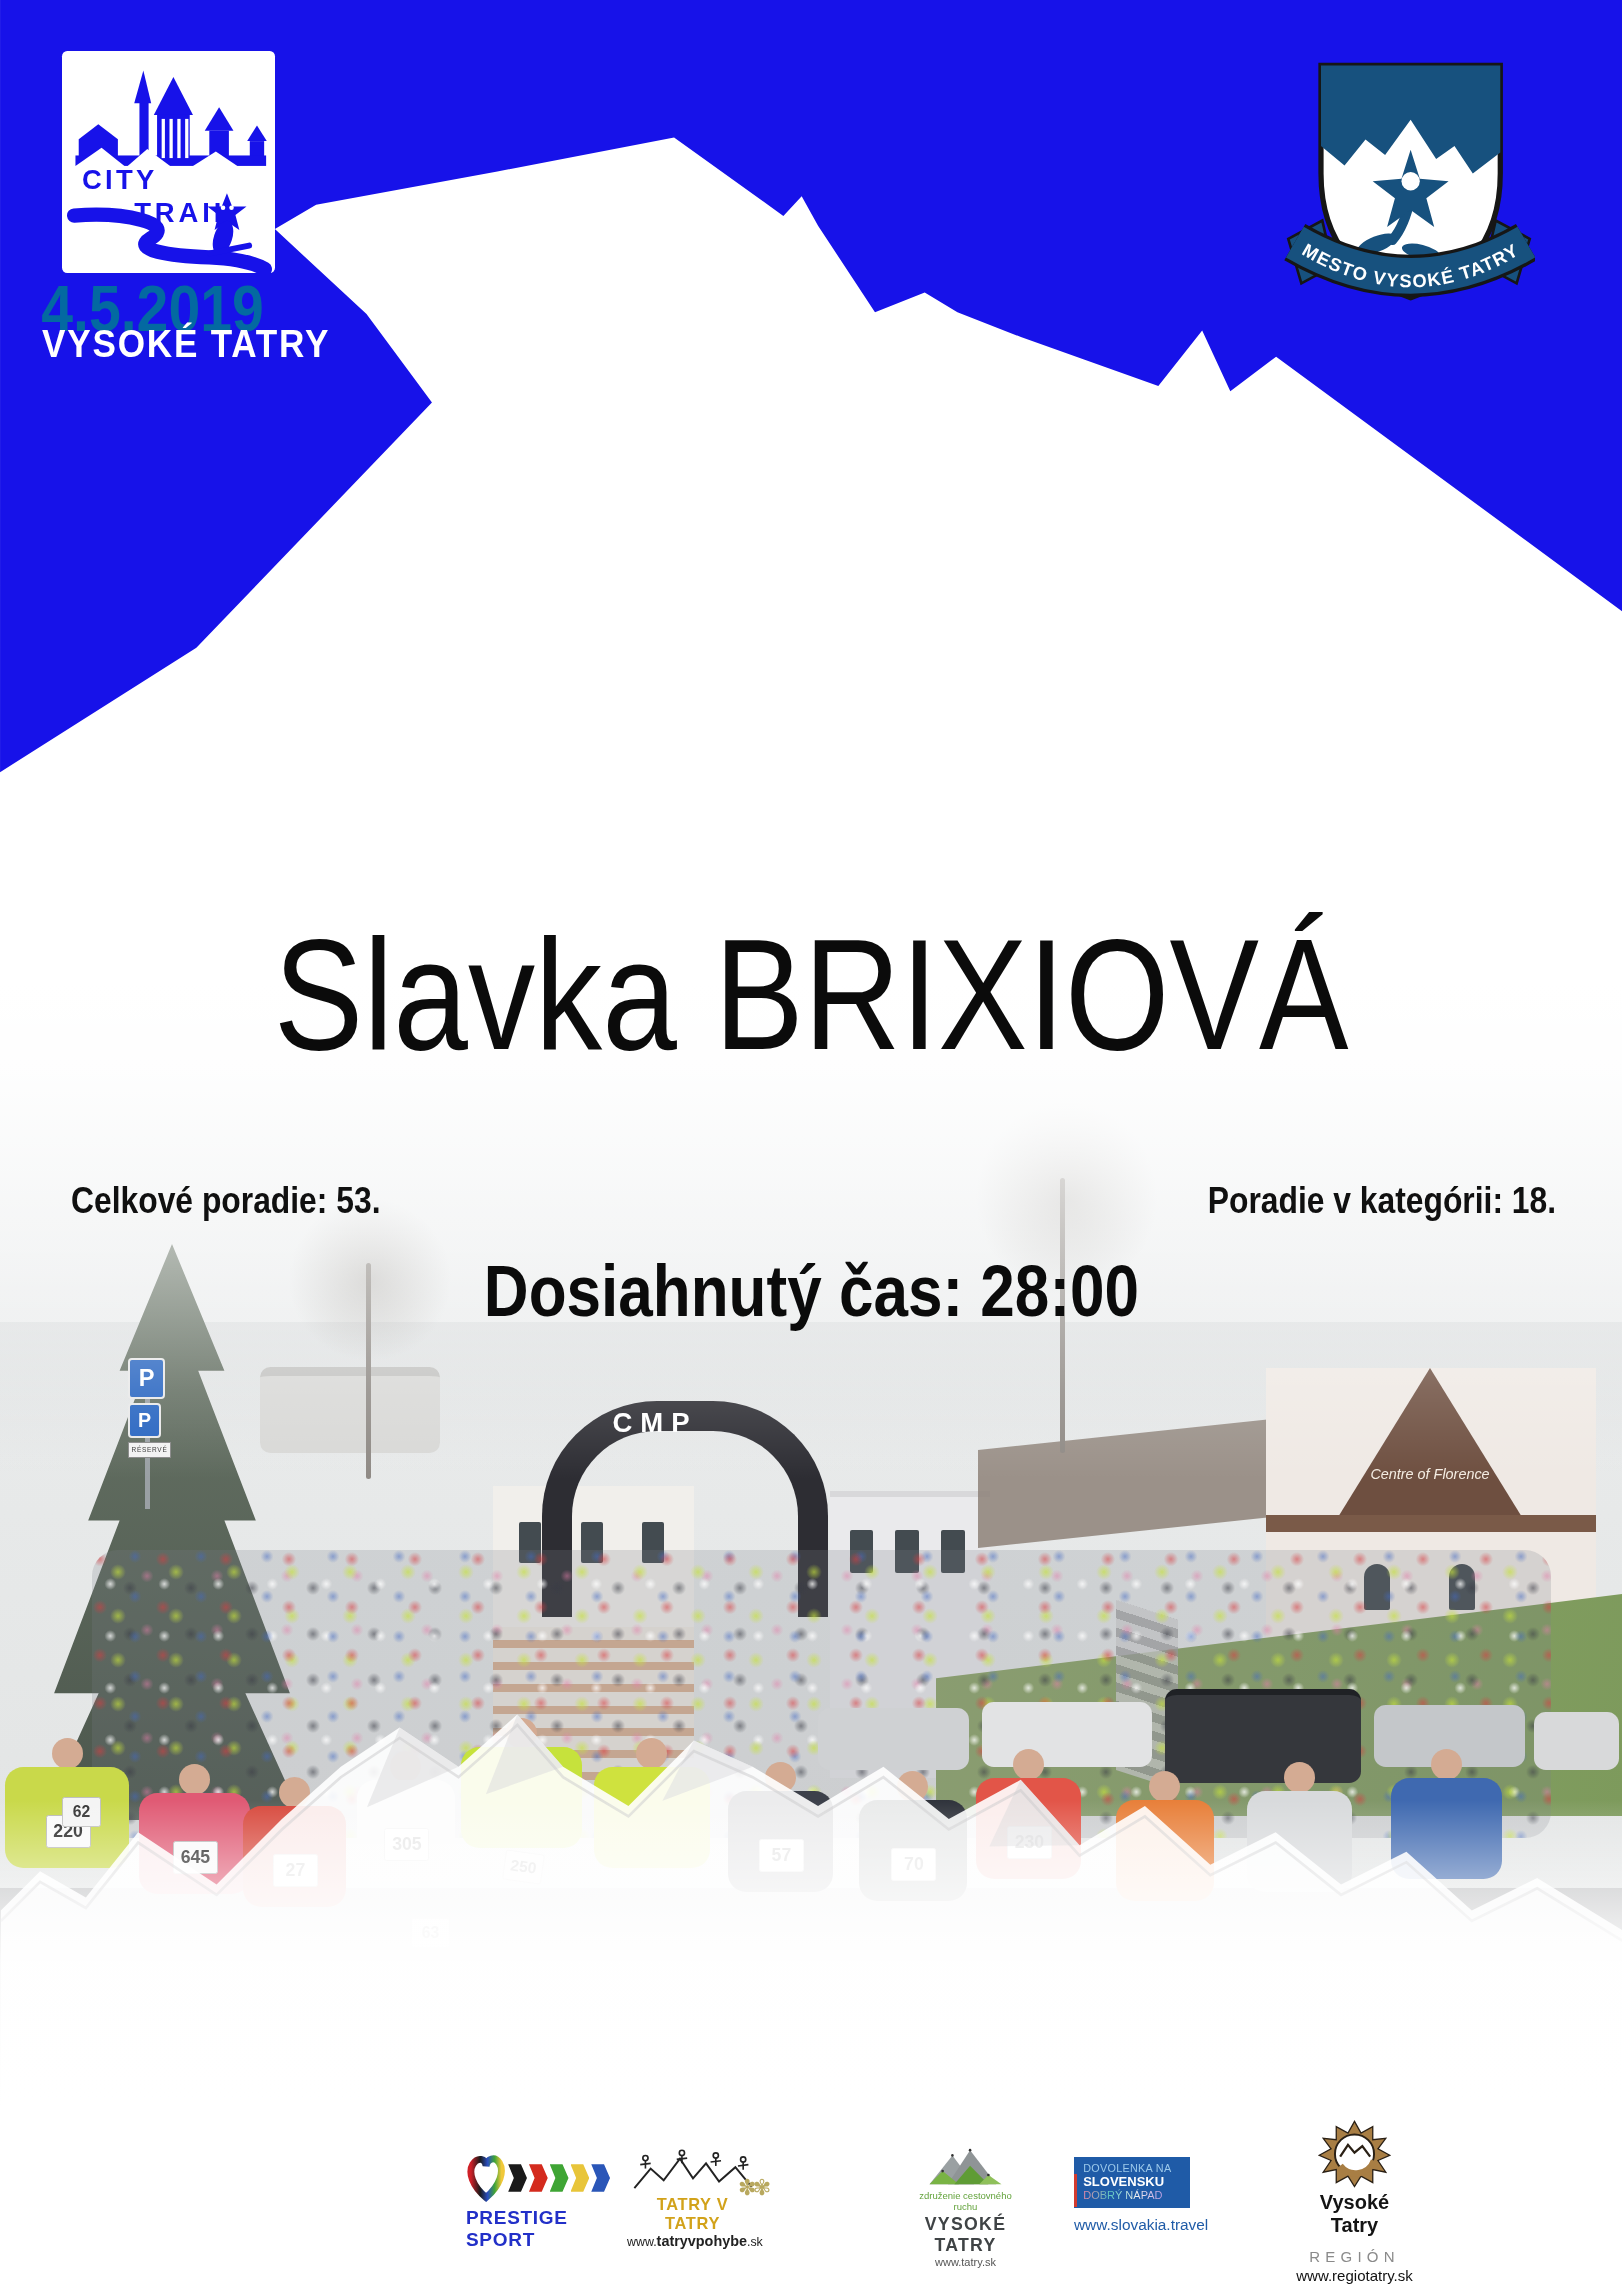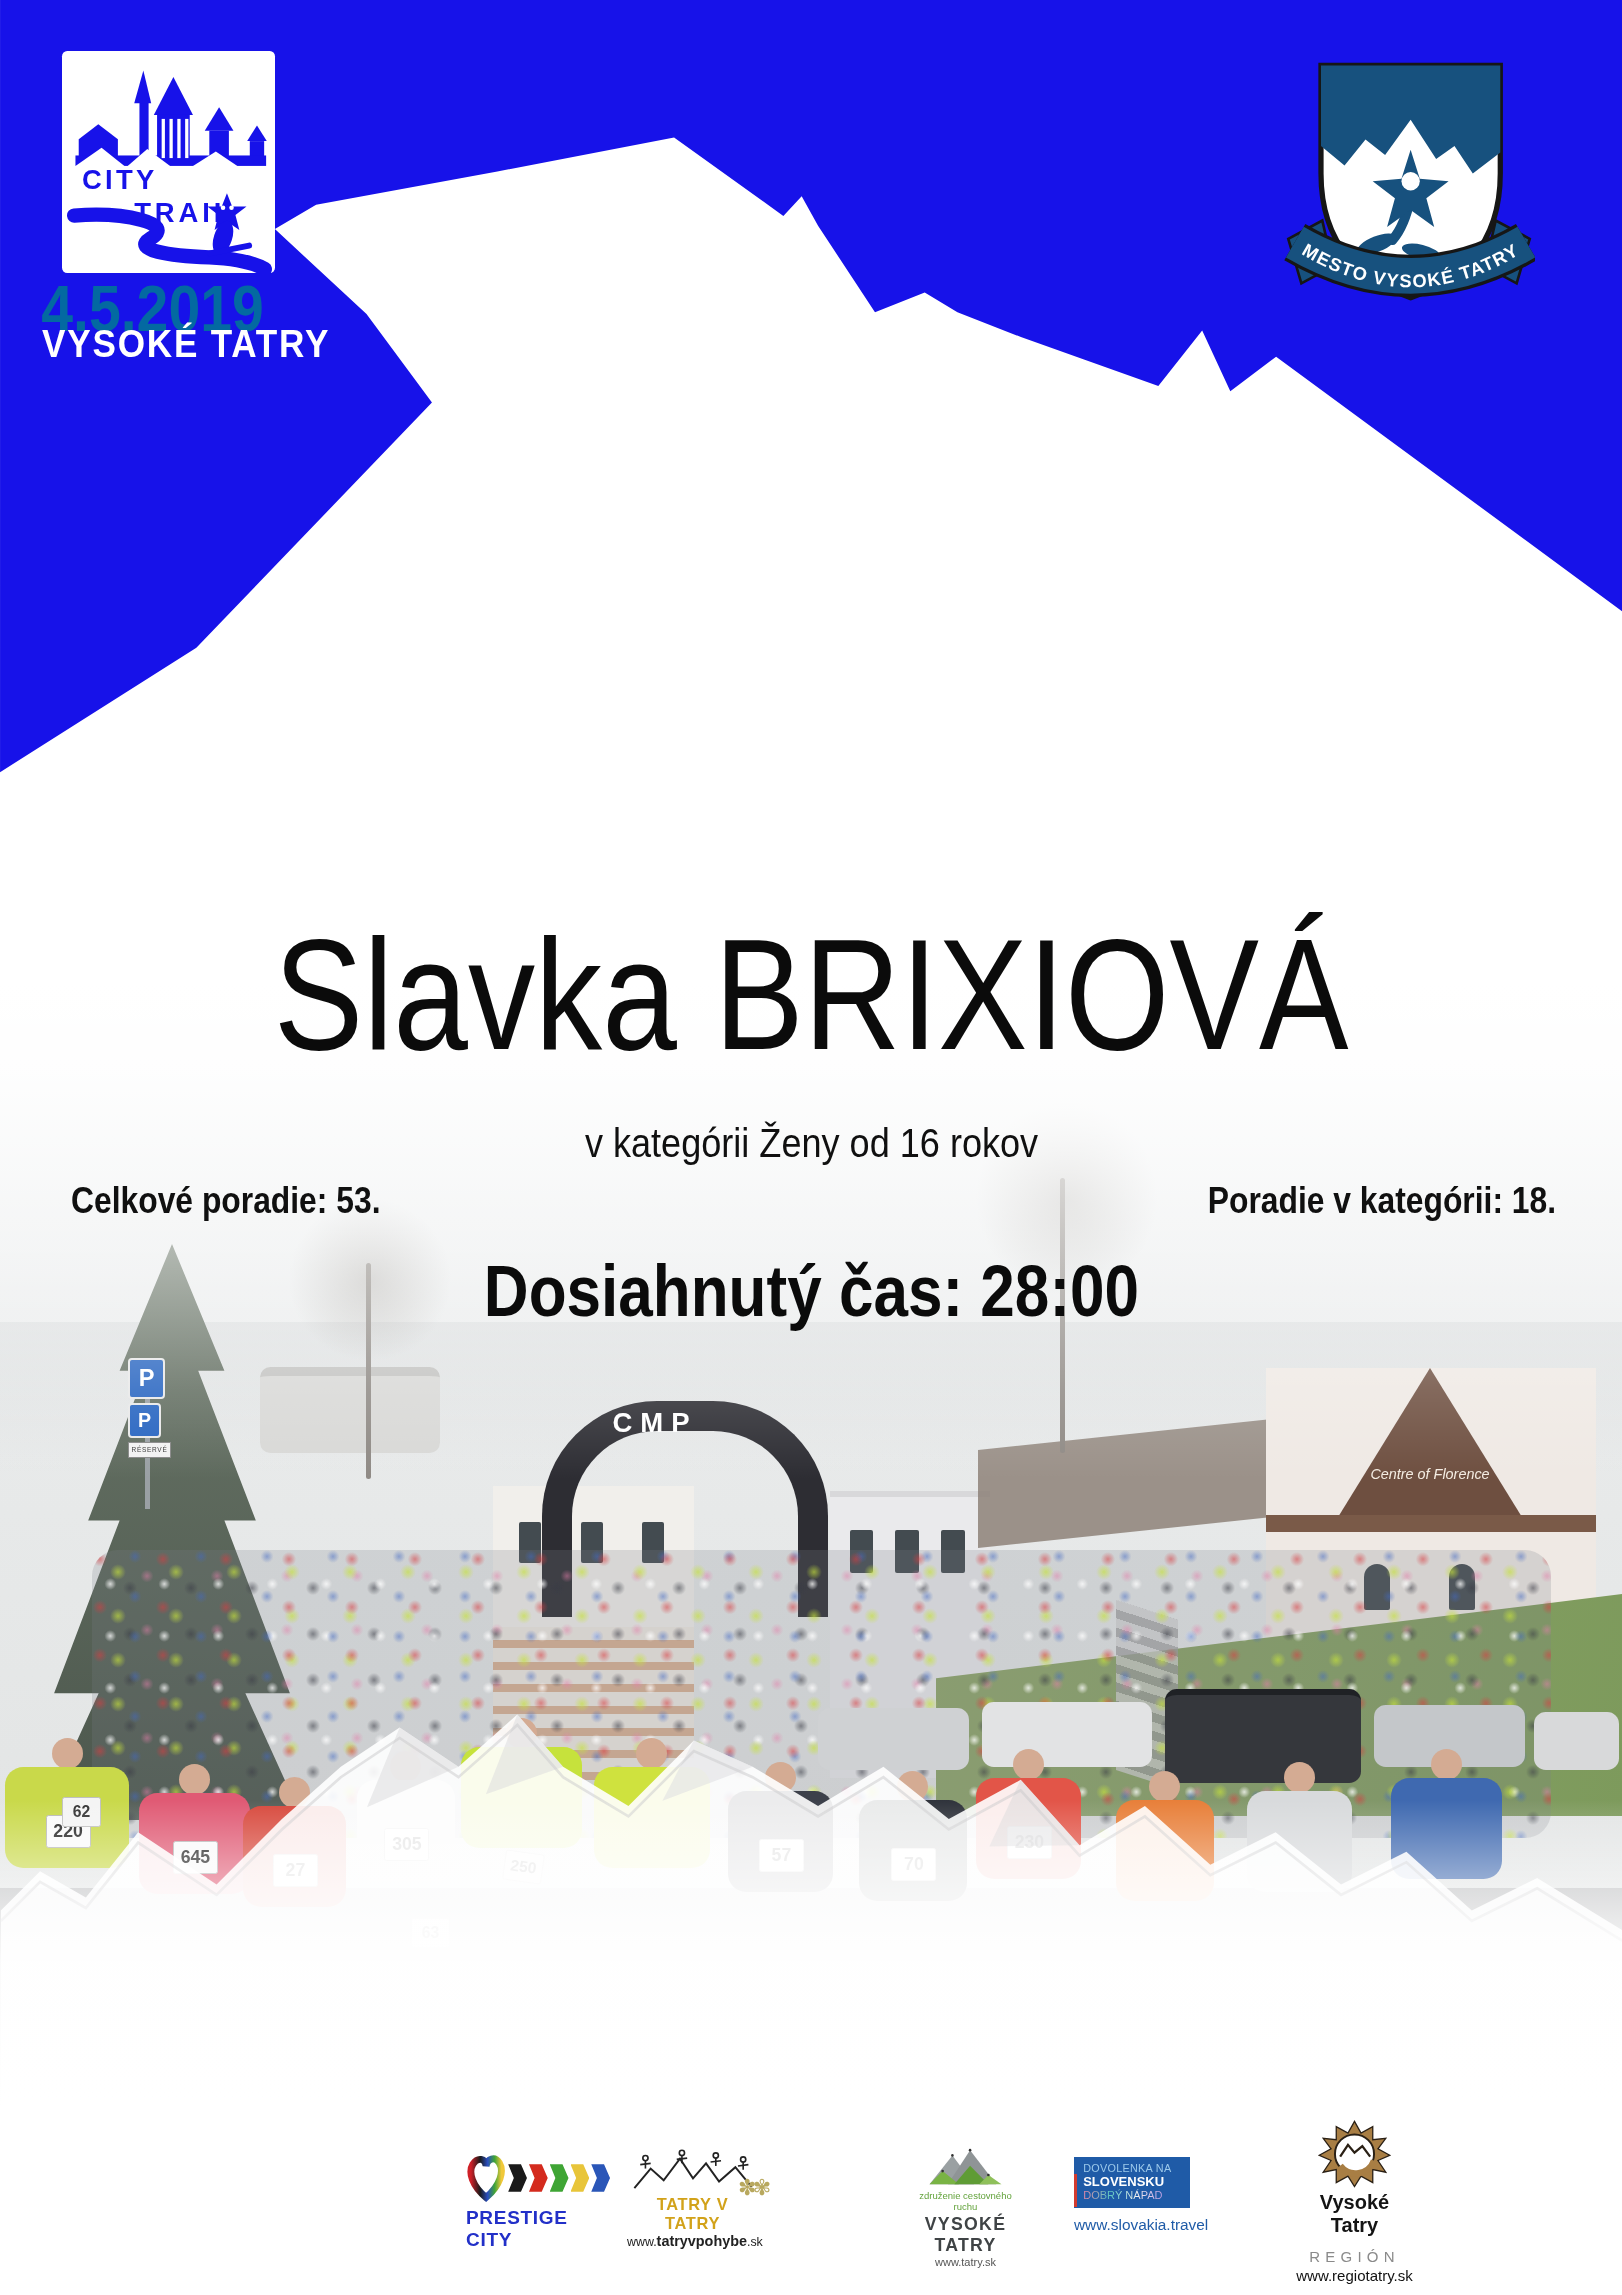--- a/index.html
+++ b/index.html
@@ -216,23 +216,20 @@
     <path d="M18,315 Q195,418 372,315" stroke="#17517E" stroke-width="54" fill="none"></path>
     <path id="ribbonTextPath" d="M26,332 Q195,436 364,332" fill="none"></path>
     <text font-size="28" font-weight="bold" letter-spacing="2" fill="#ffffff">
       <textPath href="#ribbonTextPath" startOffset="50%" text-anchor="middle">MESTO VYSOKÉ TATRY</textPath>
     </text>
   </svg>
 
   <div class="name">
     <span class="cond">Slavka BRIXIOVÁ</span>
   </div>
-  <div class="sub sub2">
-    <span class="cond">v kategórii Ženy od 16 rokov</span>
-  </div>
   <div class="info info-left">
     <span class="cond"><span>Celkové poradie:</span>&nbsp;<span>53.</span></span>
   </div>
   <div class="info info-right">
     <span class="cond"><span>Poradie v kategórii:</span>&nbsp;<span>18.</span></span>
   </div>
   <div class="time">
     <span class="cond"><span>Dosiahnutý čas:</span>&nbsp;<span>28:00</span></span>
   </div>
 
@@ -373,21 +370,21 @@
           </linearGradient>
         </defs>
         <path d="M32,68 C10,50 3,28 11,15 C19,3 31,6 32,18 C34,6 46,2 53,13 C61,26 55,48 32,68 Z" fill="none" stroke="url(#hg)" stroke-width="11" stroke-linecap="round"></path>
       </svg>
       <div class="chev" style="background:#1a1a1a;"></div>
       <div class="chev" style="background:#d42b1e;"></div>
       <div class="chev" style="background:#3fa535;"></div>
       <div class="chev" style="background:#e8c53a;"></div>
       <div class="chev" style="background:#2a56b8;"></div>
     </div>
-    <div class="p-label">PRESTIGE CITY</div>
+    <div class="p-label">PRESTIGE SPORT</div>
   </div>
 
   <div class="sponsor sp3">
     <svg width="124" height="43" viewBox="0 0 190 66">
       <polyline points="5,60 30,30 50,48 75,15 95,45 115,22 135,50 160,28 185,58" fill="none" stroke="#222" stroke-width="3"></polyline>
       <g stroke="#222" stroke-width="2.5" fill="none">
         <circle cx="22" cy="14" r="4"></circle>
           <line x1="22" y1="18" x2="22" y2="30"></line>
           <line x1="14" y1="24" x2="30" y2="22"></line>
         <circle cx="78" cy="6" r="4"></circle>

